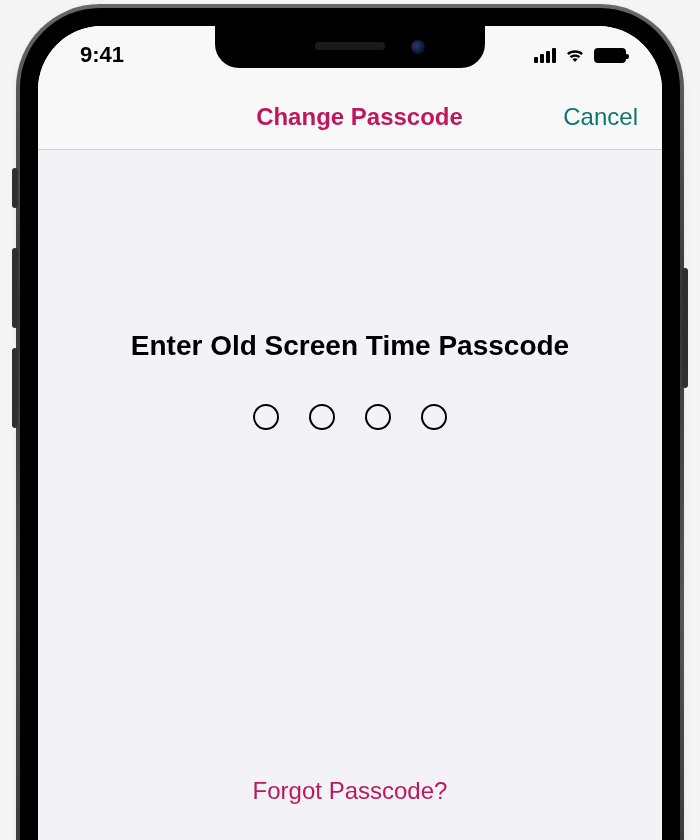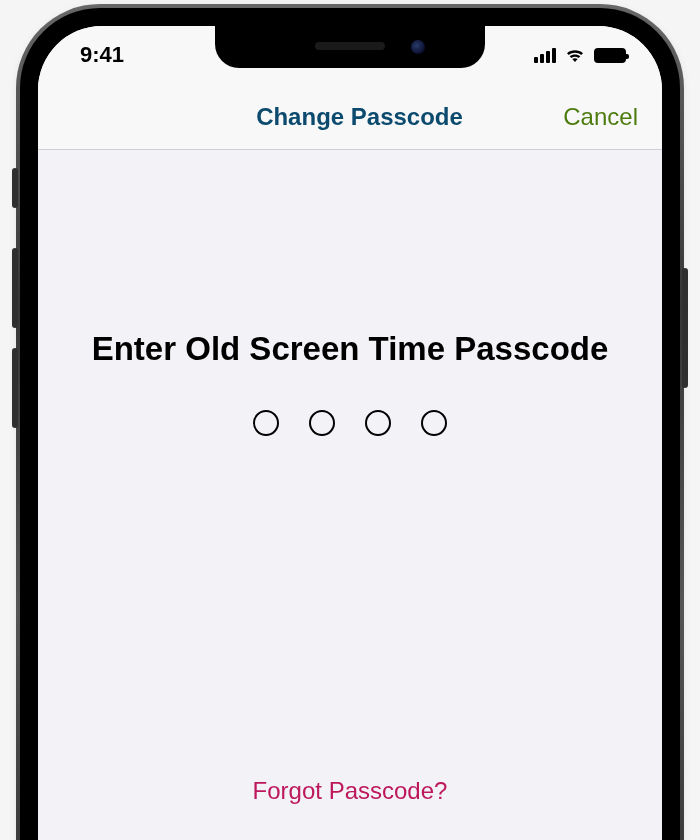--- a/index.html
+++ b/index.html
@@ -139,42 +139,42 @@
       display: flex;
       align-items: center;
       justify-content: center;
       position: relative;
       background: #f8f8f9;
       border-bottom: 1px solid #d0d0d4;
     }
     .nav-title {
       font-size: 24px;
       font-weight: 600;
-      color: #0c4a6e;
+      color: #be185d;
       margin-left: 19px;
     }
     .cancel-btn {
       position: absolute;
       right: 24px;
       font-size: 24px;
-      color: #4d7c0f;
+      color: #0f766e;
       font-weight: 400;
       background: none;
       border: none;
       cursor: pointer;
     }
 
     .content {
       display: flex;
       flex-direction: column;
       align-items: center;
       padding-top: 180px;
     }
     .prompt {
-      font-size: 33px;
+      font-size: 28px;
       font-weight: 600;
       color: #000;
       margin-bottom: 42px;
       text-align: center;
     }
     .dots {
       display: flex;
       gap: 30px;
     }
     .dot {

